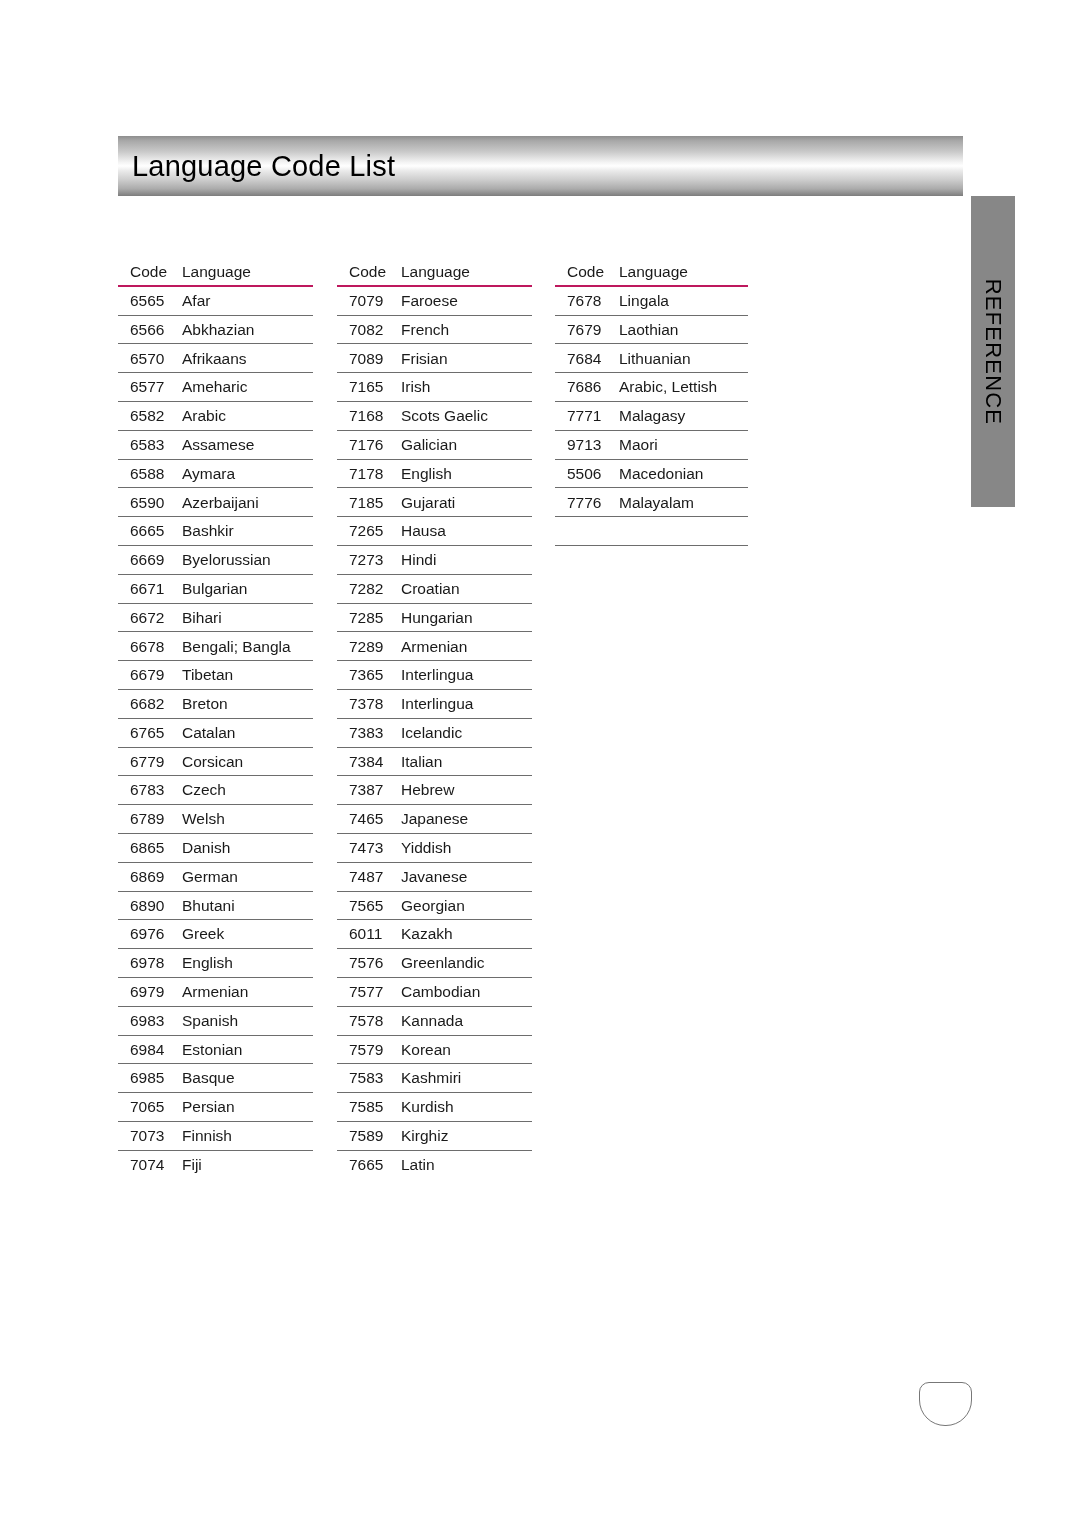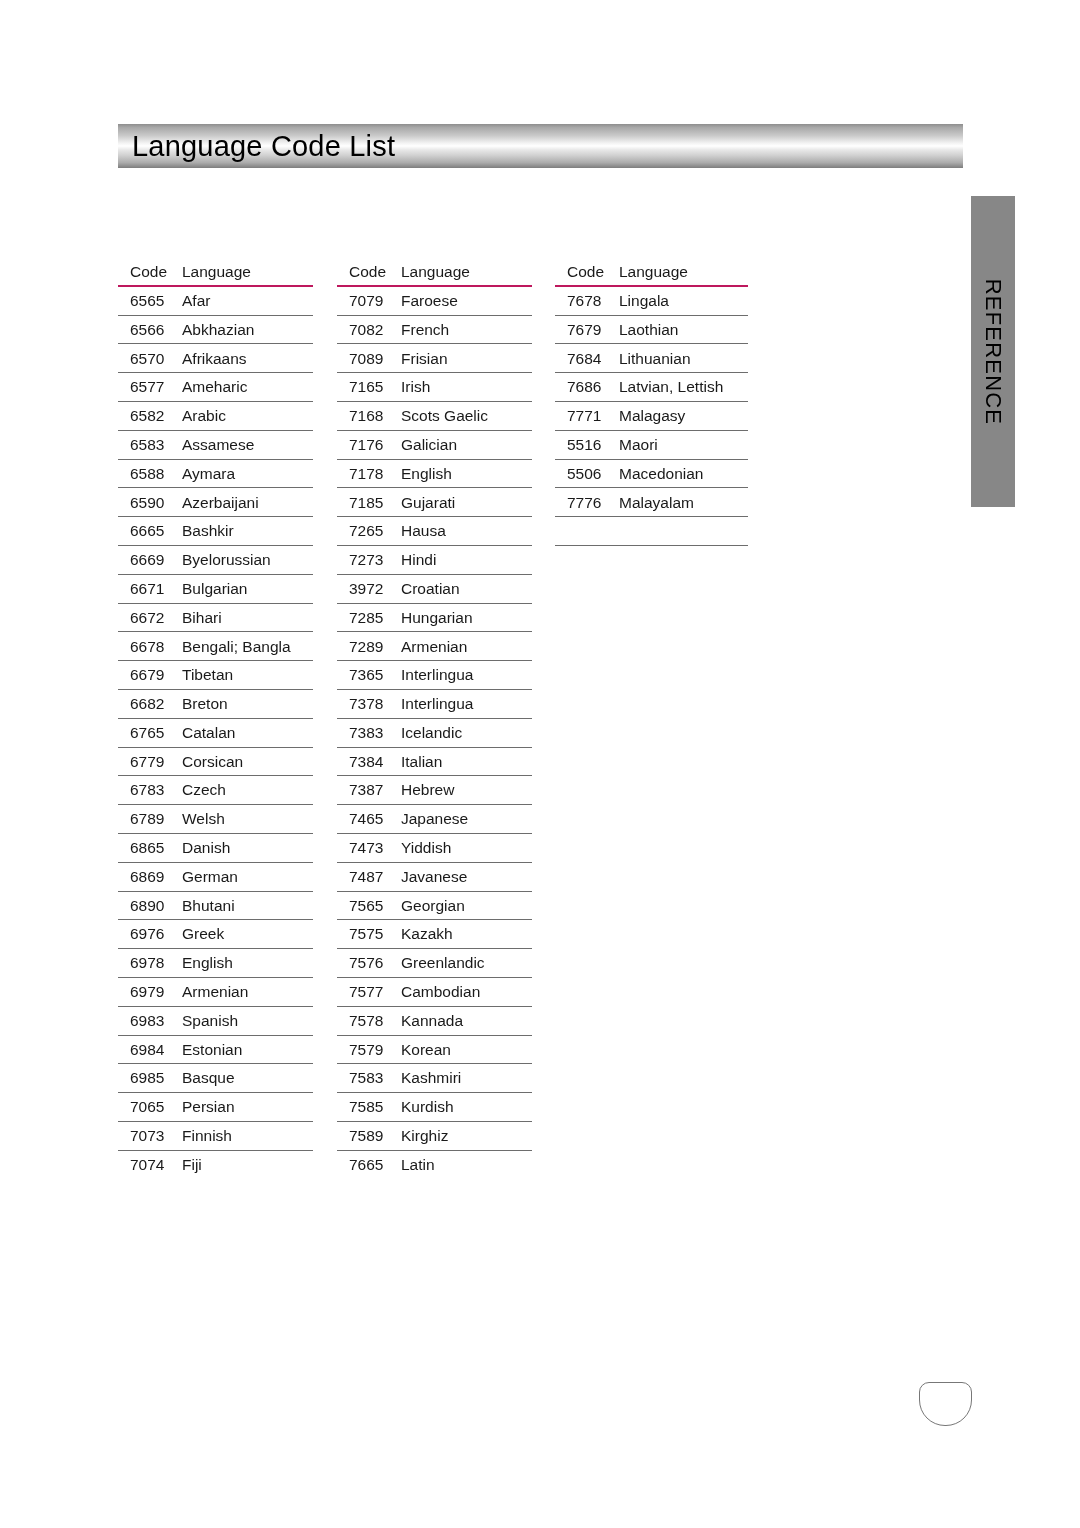--- a/index.html
+++ b/index.html
@@ -20,23 +20,23 @@
   .page {
     position: absolute;
     inset: 0;
     background: #ffffff;
   }
 
   
   .title-bar {
     position: absolute;
     left: 118px;
-    top: 124px;
+    top: 136px;
     width: 845px;
-    height: 44px;
+    height: 60px;
     background: linear-gradient(to bottom,
         #8e8e8e 0%,
         #a8a8a8 8%,
         #c9c9c9 26%,
         #f4f4f4 44%,
         #ffffff 50%,
         #eaeaea 58%,
         #cfcfcf 72%,
         #ababab 88%,
         #7d7d7d 100%);
@@ -329,21 +329,21 @@
         </div>
         <div class="row">
           <span class="cell-code">7265</span>
           <span class="cell-lang">Hausa</span>
         </div>
         <div class="row">
           <span class="cell-code">7273</span>
           <span class="cell-lang">Hindi</span>
         </div>
         <div class="row">
-          <span class="cell-code">3972</span>
+          <span class="cell-code">7282</span>
           <span class="cell-lang">Croatian</span>
         </div>
         <div class="row">
           <span class="cell-code">7285</span>
           <span class="cell-lang">Hungarian</span>
         </div>
         <div class="row">
           <span class="cell-code">7289</span>
           <span class="cell-lang">Armenian</span>
         </div>
@@ -377,21 +377,21 @@
         </div>
         <div class="row">
           <span class="cell-code">7487</span>
           <span class="cell-lang">Javanese</span>
         </div>
         <div class="row">
           <span class="cell-code">7565</span>
           <span class="cell-lang">Georgian</span>
         </div>
         <div class="row">
-          <span class="cell-code">7575</span>
+          <span class="cell-code">6011</span>
           <span class="cell-lang">Kazakh</span>
         </div>
         <div class="row">
           <span class="cell-code">7576</span>
           <span class="cell-lang">Greenlandic</span>
         </div>
         <div class="row">
           <span class="cell-code">7577</span>
           <span class="cell-lang">Cambodian</span>
         </div>
@@ -432,28 +432,28 @@
         <div class="row">
           <span class="cell-code">7679</span>
           <span class="cell-lang">Laothian</span>
         </div>
         <div class="row">
           <span class="cell-code">7684</span>
           <span class="cell-lang">Lithuanian</span>
         </div>
         <div class="row">
           <span class="cell-code">7686</span>
-          <span class="cell-lang">Latvian, Lettish</span>
+          <span class="cell-lang">Arabic, Lettish</span>
         </div>
         <div class="row">
           <span class="cell-code">7771</span>
           <span class="cell-lang">Malagasy</span>
         </div>
         <div class="row">
-          <span class="cell-code">5516</span>
+          <span class="cell-code">9713</span>
           <span class="cell-lang">Maori</span>
         </div>
         <div class="row">
           <span class="cell-code">5506</span>
           <span class="cell-lang">Macedonian</span>
         </div>
         <div class="row">
           <span class="cell-code">7776</span>
           <span class="cell-lang">Malayalam</span>
         </div>

